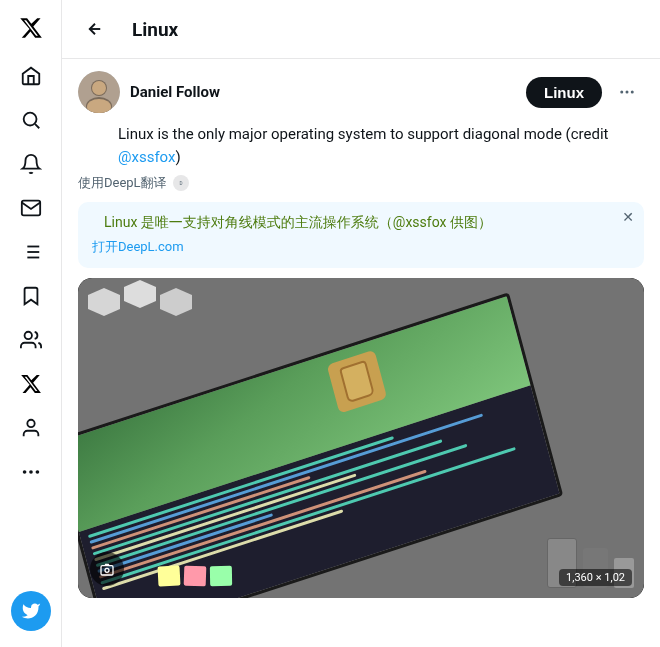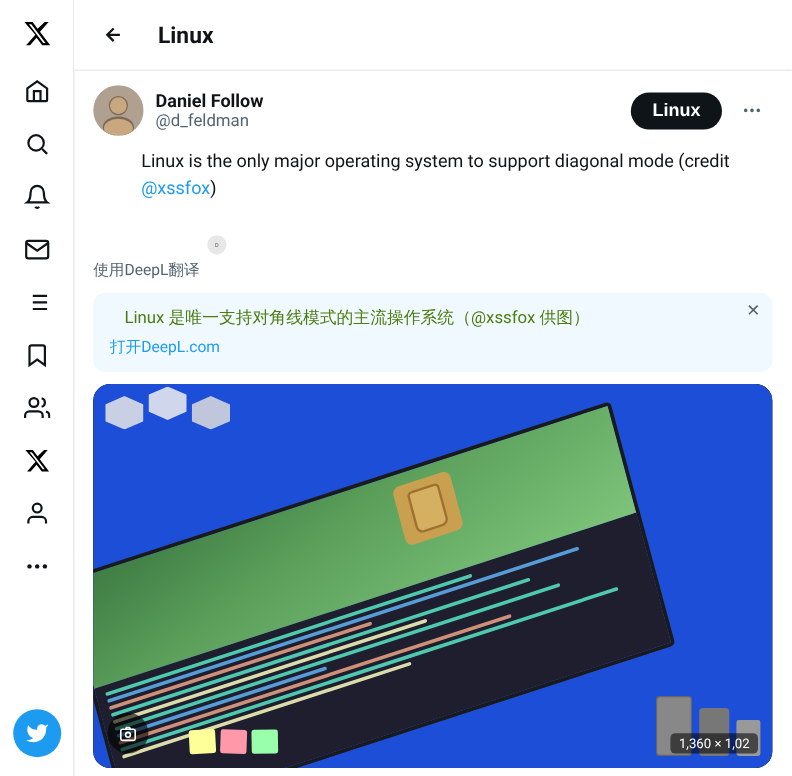--- a/index.html
+++ b/index.html
@@ -188,21 +188,20 @@
     
     .translate-bar {
       display: flex;
       align-items: center;
       gap: 6px;
       margin-bottom: 10px;
     }
     .translate-text {
       font-size: 13px;
       color: #536471;
-      margin-top: 42px;
     }
     .translate-icon {
       width: 16px;
       height: 16px;
       border-radius: 50%;
       background: #e7e7e8;
       display: flex;
       align-items: center;
       justify-content: center;
       font-size: 10px;
@@ -273,21 +272,21 @@
       color: #fff;
       font-size: 11px;
       padding: 2px 7px;
       border-radius: 4px;
     }
 
     
     .monitor-image {
       width: 100%;
       height: 320px;
-      background: #1d4ed8;
+      background: #737373;
       position: relative;
       overflow: hidden;
       border-radius: 14px;
     }
     .hexagon-shapes {
       position: absolute;
       top: 10px;
       left: 10px;
       display: flex;
       gap: 4px;
@@ -415,21 +414,20 @@
           <circle cx="21" cy="21" r="21" fill="#b0a090"></circle>
           <circle cx="21" cy="17" r="8" fill="#7a6a5a"></circle>
           <ellipse cx="21" cy="35" rx="13" ry="9" fill="#7a6a5a"></ellipse>
 
           <circle cx="21" cy="17" r="7" fill="#c9a880"></circle>
           <ellipse cx="21" cy="36" rx="12" ry="8" fill="#c9a880"></ellipse>
         </svg>
       </div>
       <div class="user-info">
         <div class="user-name">Daniel Follow</div>
-        <div class="user-handle">@d_feldman</div>
       </div>
       <div class="user-actions">
         <button class="follow-btn">Linux</button>
         <div class="more-btn">
           <svg width="18" height="18" viewBox="0 0 24 24" fill="#536471">
             <circle cx="5" cy="12" r="2"></circle>
             <circle cx="12" cy="12" r="2"></circle>
             <circle cx="19" cy="12" r="2"></circle>
           </svg>
         </div>

